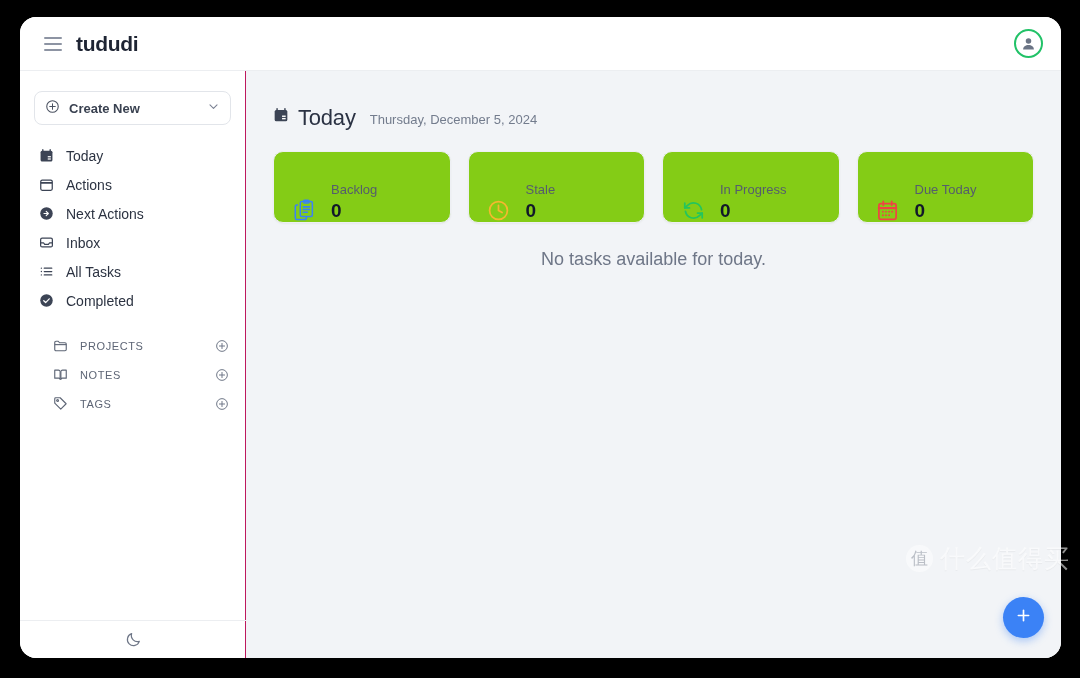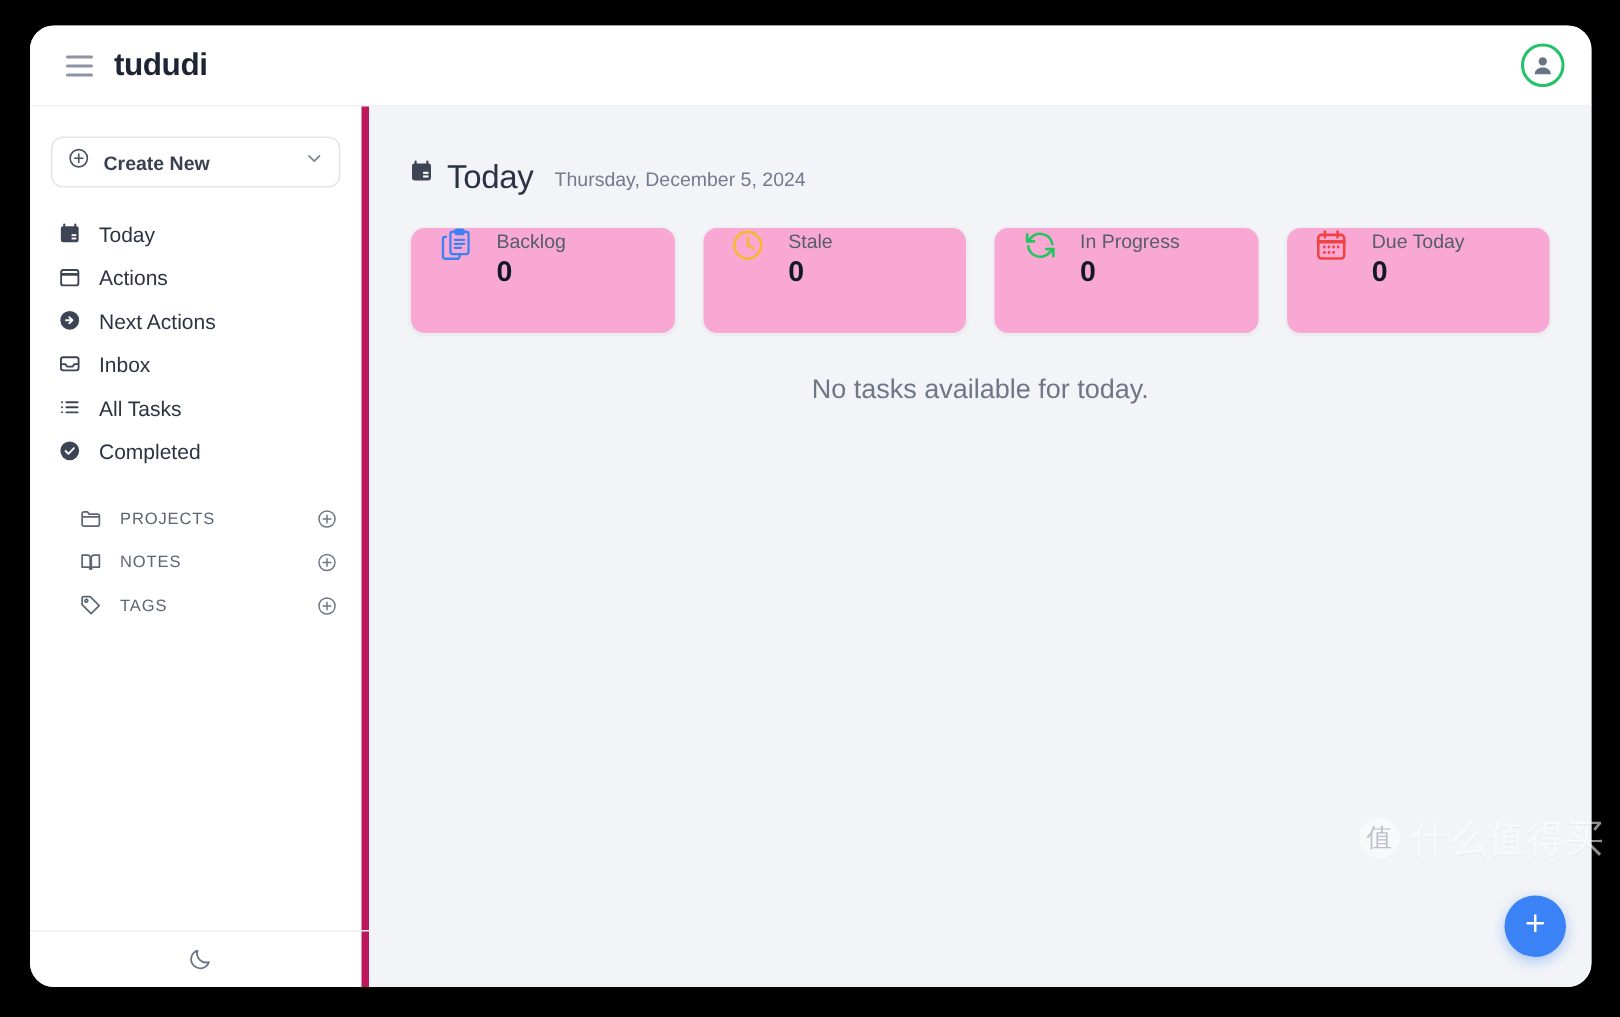--- a/index.html
+++ b/index.html
@@ -51,21 +51,21 @@
     display: flex; align-items: center; justify-content: center;
     cursor: pointer;
   }
   .avatar-wrap svg { display: block; }
 
   
   .sidebar {
     position: absolute; left: 0; top: 54px;
     width: 226px; height: 587px;
     background: #ffffff;
-    border-right: 5px solid #be185d;
+    border-right: 1px solid #be185d;
   }
   .create-new {
     margin: 20px 14px 0 14px;
     height: 34px;
     border: 1px solid #e2e5ea;
     border-radius: 8px;
     display: flex; align-items: center;
     padding: 0 10px;
     cursor: pointer;
     background: #fff;
@@ -131,25 +131,25 @@
     font-size: 13px; color: #737c8d;
   }
 
   .cards {
     display: flex; gap: 17px;
     margin-top: 20px;
   }
   .card {
     flex: 1;
     height: 72px;
-    background: #f9a8d4;
+    background: #84cc16;
     border-radius: 10px;
     border: 1px solid #edeff3;
     box-shadow: 0 1px 2px rgba(16,24,40,0.05);
-    display: flex; align-items: flex-start;
+    display: flex; align-items: flex-end;
     padding-left: 17px;
     cursor: pointer;
   }
   .card .c-icon { width: 26px; display: flex; align-items: center; justify-content: center; }
   .card .c-text { margin-left: 14px; }
   .card .c-label { font-size: 13px; color: #555d6d; line-height: 17px; }
   .card .c-value { font-size: 19px; font-weight: bold; color: #11182a; line-height: 23px; margin-top: 1px; }
 
   .empty-msg {
     margin-top: 26px;

